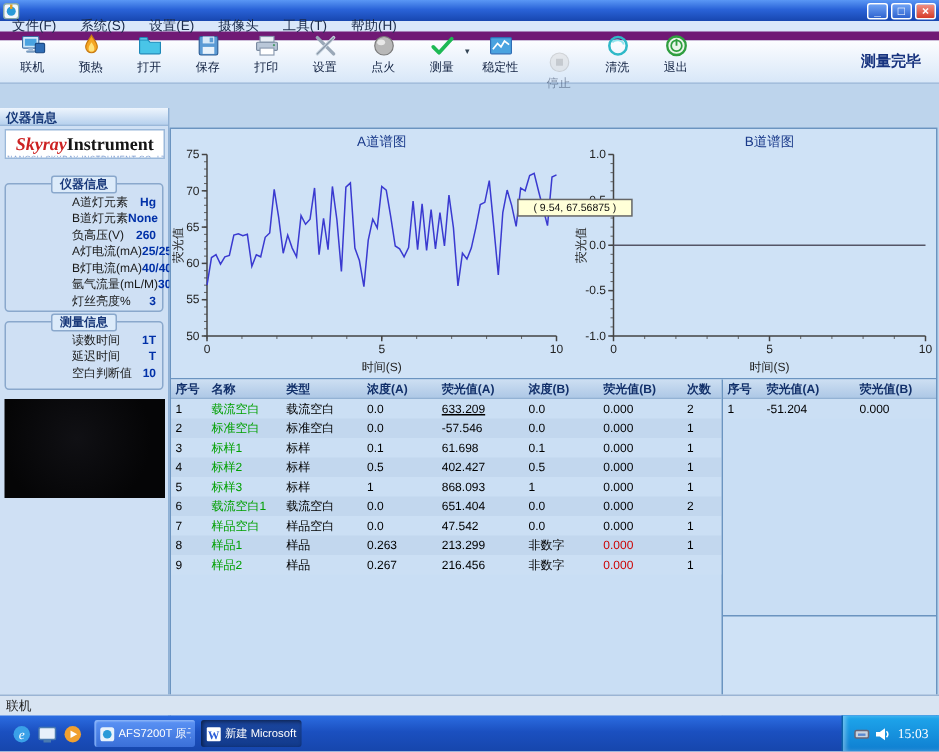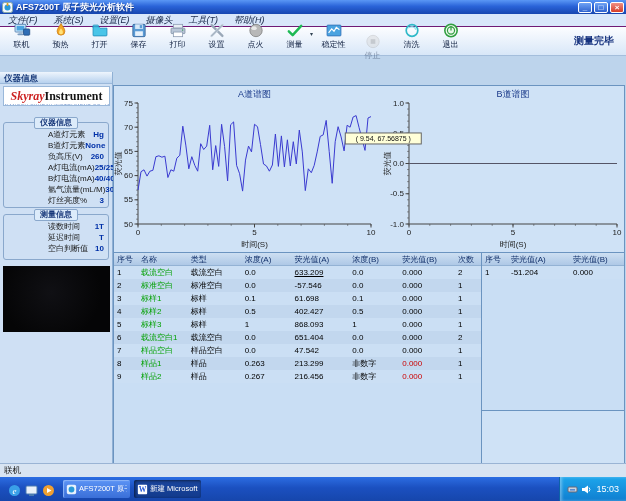--- a/index.html
+++ b/index.html
@@ -12,21 +12,21 @@
     color:#fff;font-size:9px;font-weight:bold;padding:0 2px;}
   .app-ico{width:11px;height:11px;margin-right:3px;flex:0 0 auto;}
   .title-text{white-space:nowrap;overflow:hidden;text-shadow:1px 1px 1px #123a8c;}
   .win-btns{margin-left:auto;display:flex;gap:2px;}
   .wbtn{width:14px;height:11px;border:1px solid #fff;border-radius:2px;
     background:linear-gradient(#6ea2f5,#2f63cf);color:#fff;font-size:8px;line-height:9px;
     text-align:center;font-weight:bold;}
   .wbtn.close{background:linear-gradient(#f09084,#d63c28);}
   
   .menubar{position:absolute;top:14px;left:0;width:626px;height:13px;background:#d9e7fa;
-    border-bottom:1px solid #701a75;display:flex;align-items:center;font-size:9px;color:#1a2a4a;font-style:italic;}
+    border-bottom:6px solid #701a75;display:flex;align-items:center;font-size:9px;color:#1a2a4a;}
   .menu-item{padding:0 8px;line-height:13px;}
   
   .toolbar{position:absolute;top:27px;left:0;width:626px;height:29px;
     background:linear-gradient(#fcfdff,#d8e7f8);border-bottom:1px solid #a4bedc;
     display:flex;align-items:center;padding-left:2px;}
   .tb-strip{display:flex;}
   .tb-btn{width:39px;height:28px;display:flex;flex-direction:column;align-items:center;
     justify-content:flex-start;font-size:8px;color:#102040;position:relative;}
   .tb-btn .ticon{width:20px;height:17px;}
   .tb-btn .ticon svg{width:100%;height:100%;}
@@ -77,21 +77,21 @@
   .ctick{font-size:8px;fill:#222;}
   .ttip{font-size:7px;fill:#111;}
   
   .tables{position:absolute;top:166px;left:0;right:0;bottom:0;border-top:1px solid #6b94c0;display:flex;}
   .left-table{width:368px;border-right:1px solid #6b94c0;background:#c9def4;overflow:hidden;}
   .right-area{flex:1;display:flex;flex-direction:column;}
   .right-table{height:158px;border-bottom:1px solid #6b94c0;background:#c9def4;overflow:hidden;}
   .stats{flex:1;background:#c9def4;border:1px solid #8fb0d4;margin:1px;position:relative;}
   .t-header{display:flex;height:13px;background:linear-gradient(#cddff2,#aec8e6);
     border-bottom:1px solid #93b2d4;}
-  .t-header .cell{font-weight:normal;color:#12306a;}
+  .t-header .cell{font-weight:bold;color:#12306a;}
   .t-row{display:flex;height:13px;}
   .t-row.even{background:#cbdff4;}
   .t-row.odd{background:#c2d7ee;}
   .cell{font-size:8px;line-height:13px;padding-left:3px;white-space:nowrap;overflow:hidden;}
   .cell.green{color:#00a000;}
   .cell.red{color:#cc0000;}
   .stat-label{position:absolute;font-size:8px;font-weight:bold;}
   
   .statusbar{position:absolute;top:463px;left:0;width:626px;height:14px;background:#d8e4f2;
     border-top:1px solid #9ab4d4;font-size:8.5px;color:#222;padding-left:4px;line-height:13px;}
@@ -108,37 +108,36 @@
   .quick{display:flex;align-items:center;gap:4px;margin:0 8px;}
   .qicon{width:13px;height:13px;}
   .task-btn{width:67px;height:18px;margin-right:4px;border-radius:2px;
     background:linear-gradient(#5b93f5,#3a6fd8);color:#fff;font-size:7.5px;display:flex;
     align-items:center;padding:0 3px;gap:2px;box-shadow:inset 1px 1px 1px #8ab4f8;}
   .task-btn.active{background:linear-gradient(#1b47a0,#123a8c);box-shadow:inset 1px 1px 3px rgba(0,0,0,.55);}
   .task-btn .tlabel{white-space:nowrap;overflow:hidden;}
   .task-btn .qicon{width:11px;height:11px;flex:0 0 auto;}
   .tray{margin-left:auto;height:24px;background:linear-gradient(#1ea6ec,#0f7ed0);
     border-left:1px solid #0c62a8;display:flex;align-items:center;padding:0 7px;gap:4px;
-    color:#fff;font-size:9px;box-shadow:inset 2px 0 3px rgba(255,255,255,.35);}
+    color:#fff;font-size:9px;box-shadow:inset 2px 0 3px rgba(255,255,255,.35);font-family:Liberation Serif, serif;}
   .tray .qicon{width:11px;height:11px;}
 </style>
 </head>
 <body>
 
 <div class="screen">
 
   <div class="titlebar">
     <span class="app-ico">
       <svg viewBox="0 0 11 11">
           <rect x="0.5" y="0.5" width="10" height="10" rx="2" fill="#f3f7fc" stroke="#8aa"></rect>
           <circle cx="5.5" cy="5.5" r="3" fill="#2a9ad8"></circle>
           <rect x="4.7" y="1" width="1.6" height="3" fill="#e0a020"></rect>
         </svg>
     </span>
-    <span class="title-text">AFS7200T 原子荧光分析软件</span>
     <span class="win-btns">
       <span class="wbtn">_</span>
       <span class="wbtn">□</span>
       <span class="wbtn close">×</span>
     </span>
   </div>
 
   <div class="menubar" id="menubar">
       <span class="menu-item">文件(F)</span>
       <span class="menu-item">系统(S)</span>

